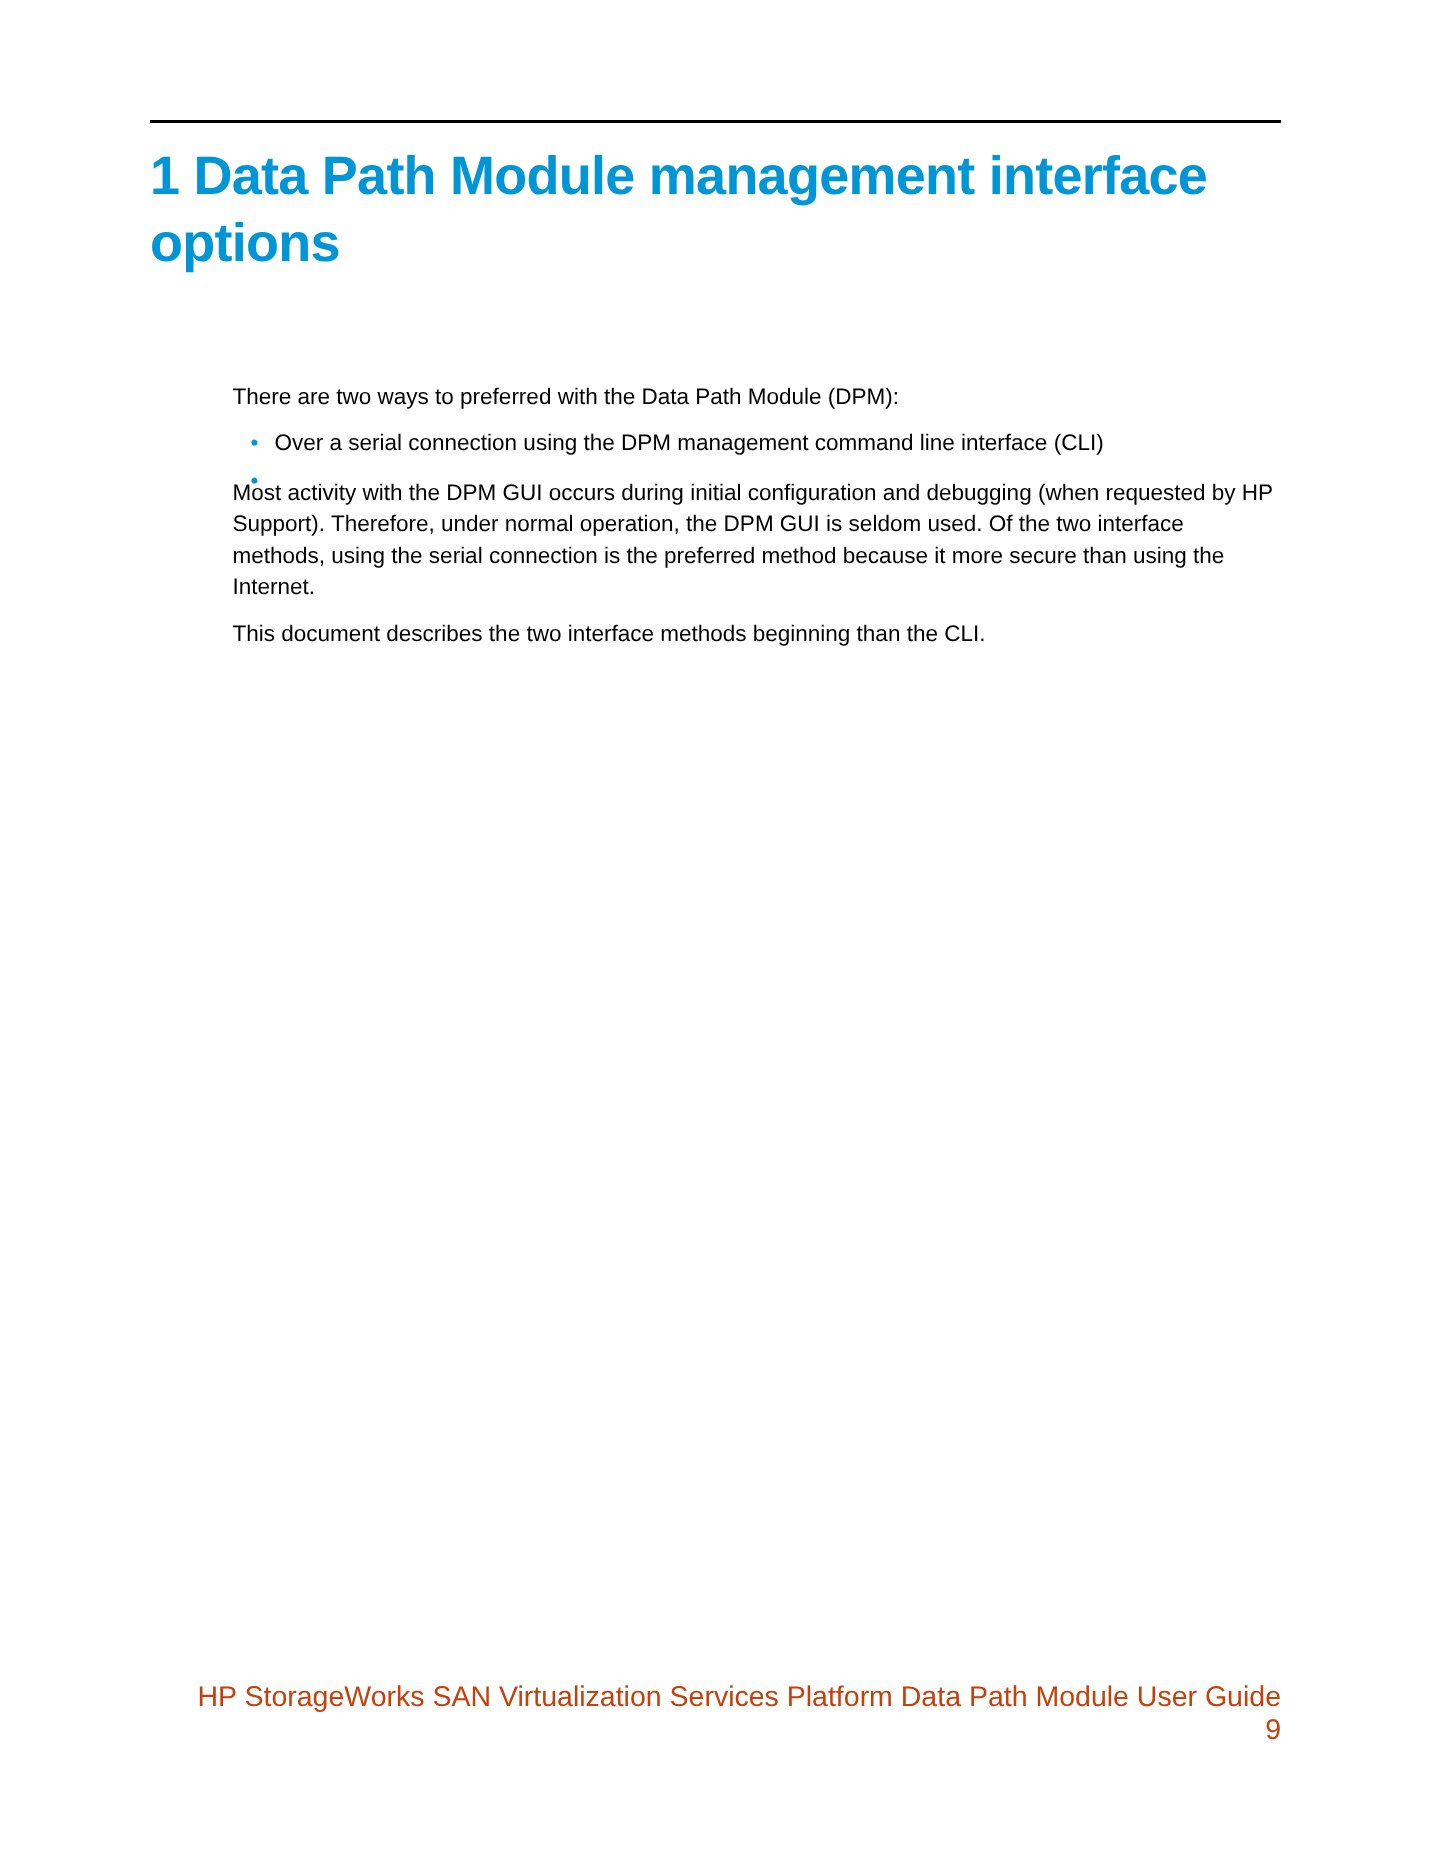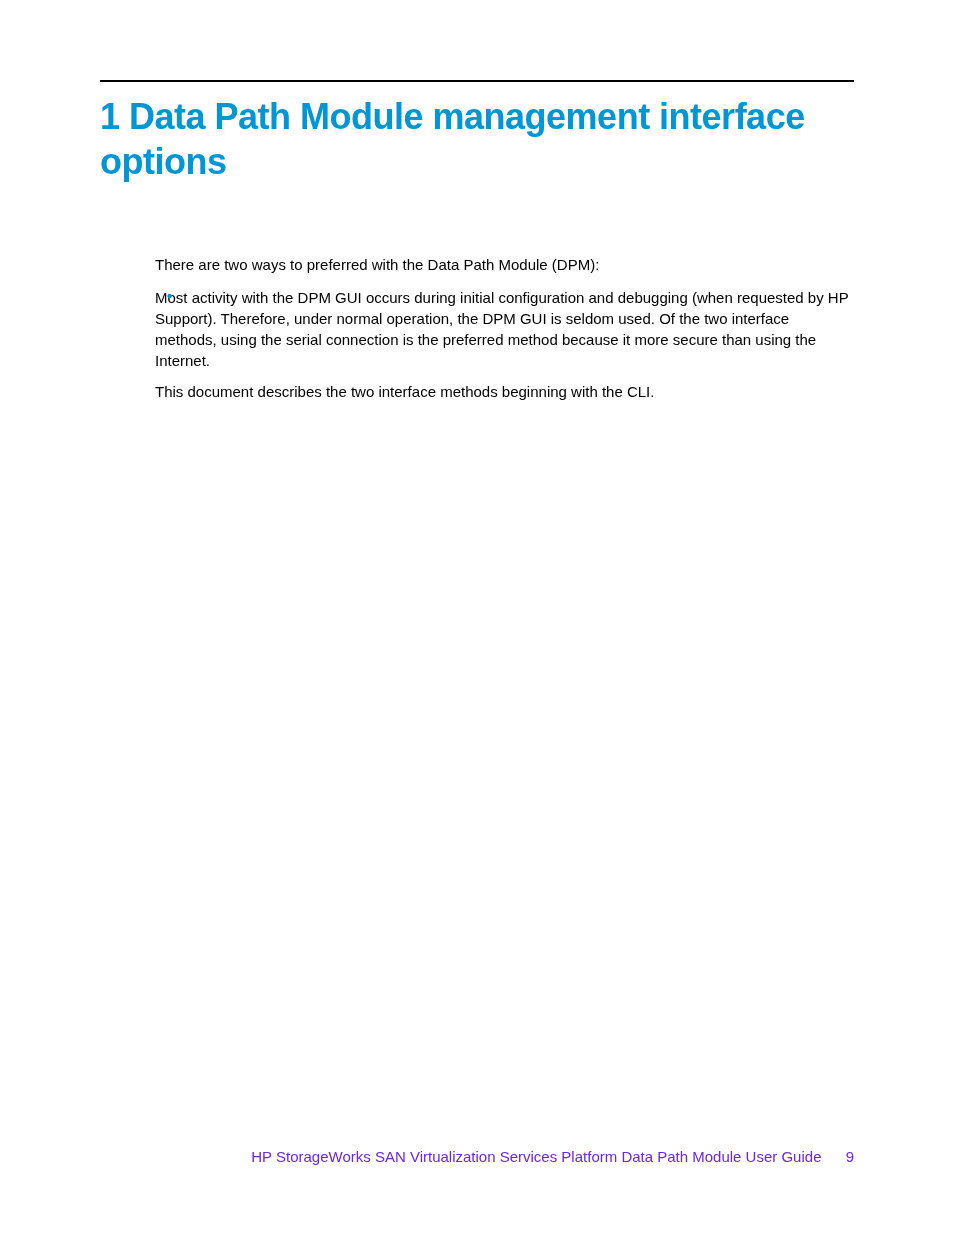--- a/index.html
+++ b/index.html
@@ -55,48 +55,49 @@
       top: 0;
       color: #0096d6;
       font-size: 15px;
     }
     .footer {
       position: absolute;
       bottom: 70px;
       left: 100px;
       right: 100px;
       text-align: right;
-      font-size: 15px;
-      color: #6d28d9;
+      font-size: 19px;
+      color: #c2410c;
     }
     .page-number {
       margin-left: 20px;
     }
   </style>
 </head>
 <body>
 
 <div class="page-container">
   <div class="rule"></div>
 
   <h1 class="chapter-title">1 Data Path Module management interface options</h1>
 
   <div class="content">
     <p>There are two ways to preferred with the Data Path Module (DPM):</p>
 
     <ul>
       <li>
         <span class="bullet">•</span>
+        <span>Over a serial connection using the DPM management command line interface (CLI)</span>
       </li>
       <li>
         <span class="bullet">•</span>
       </li>
     </ul>
 
     <p>Most activity with the DPM GUI occurs during initial configuration and debugging (when requested by HP Support). Therefore, under normal operation, the DPM GUI is seldom used. Of the two interface methods, using the serial connection is the preferred method because it more secure than using the Internet.</p>
-    <p>This document describes the two interface methods beginning with the CLI.</p>
+    <p>This document describes the two interface methods beginning than the CLI.</p>
   </div>
 
   <div class="footer">
     <span>HP StorageWorks SAN Virtualization Services Platform Data Path Module User Guide</span>
     <span class="page-number">9</span>
   </div>
 </div>
 
 </body></html>

